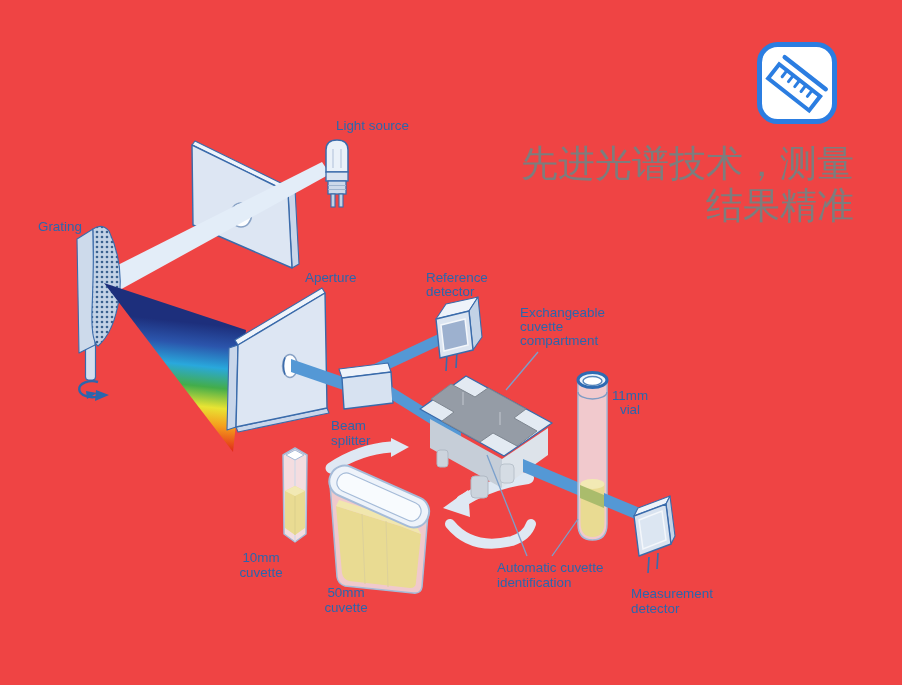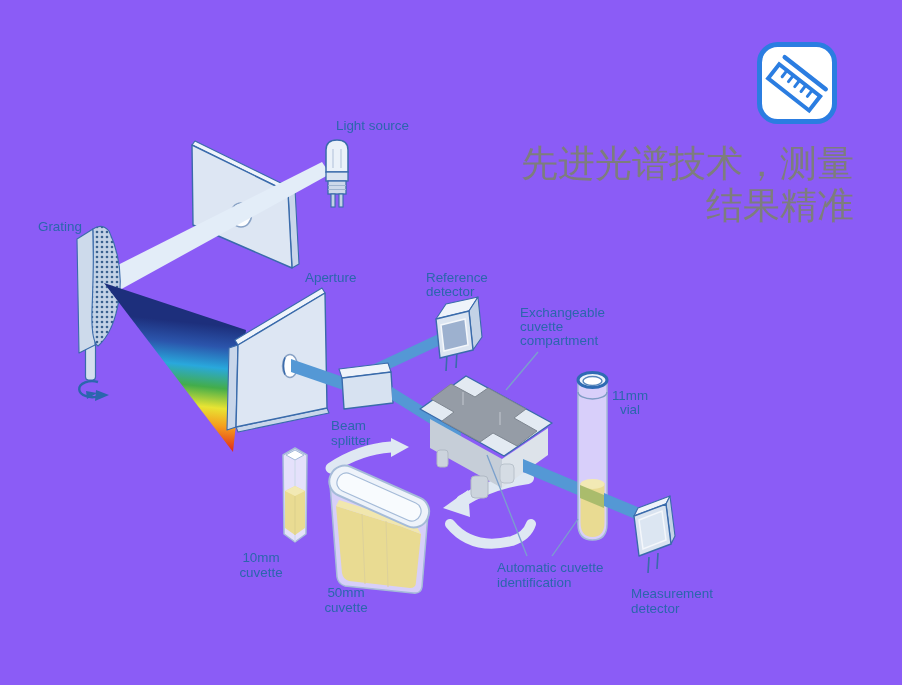--- a/index.html
+++ b/index.html
@@ -1,16 +1,16 @@
 <!DOCTYPE html>
 <html><head>
 <meta charset="utf-8">
 <style>
   html,body{margin:0;padding:0;background:#ffffff;}
-  .stage{position:relative;width:902px;height:685px;background:#8b5cf6;overflow:hidden;
+  .stage{position:relative;width:902px;height:685px;background:#ef4444;overflow:hidden;
          font-family:"Liberation Sans","DejaVu Sans",sans-serif;}
   svg{display:block;}
   .lbl{font-family:"Liberation Sans","DejaVu Sans",sans-serif;font-size:13.4px;font-weight:normal;}
   .caption{font-family:"DejaVu Sans","Liberation Sans",sans-serif;font-size:37px;font-weight:normal;}
   .outl{stroke:#3a6bab;stroke-width:1.4;stroke-linejoin:round;}
   .thin{stroke:#3a6bab;stroke-width:1.1;stroke-linejoin:round;}
 </style>
 </head>
 <body>
 

